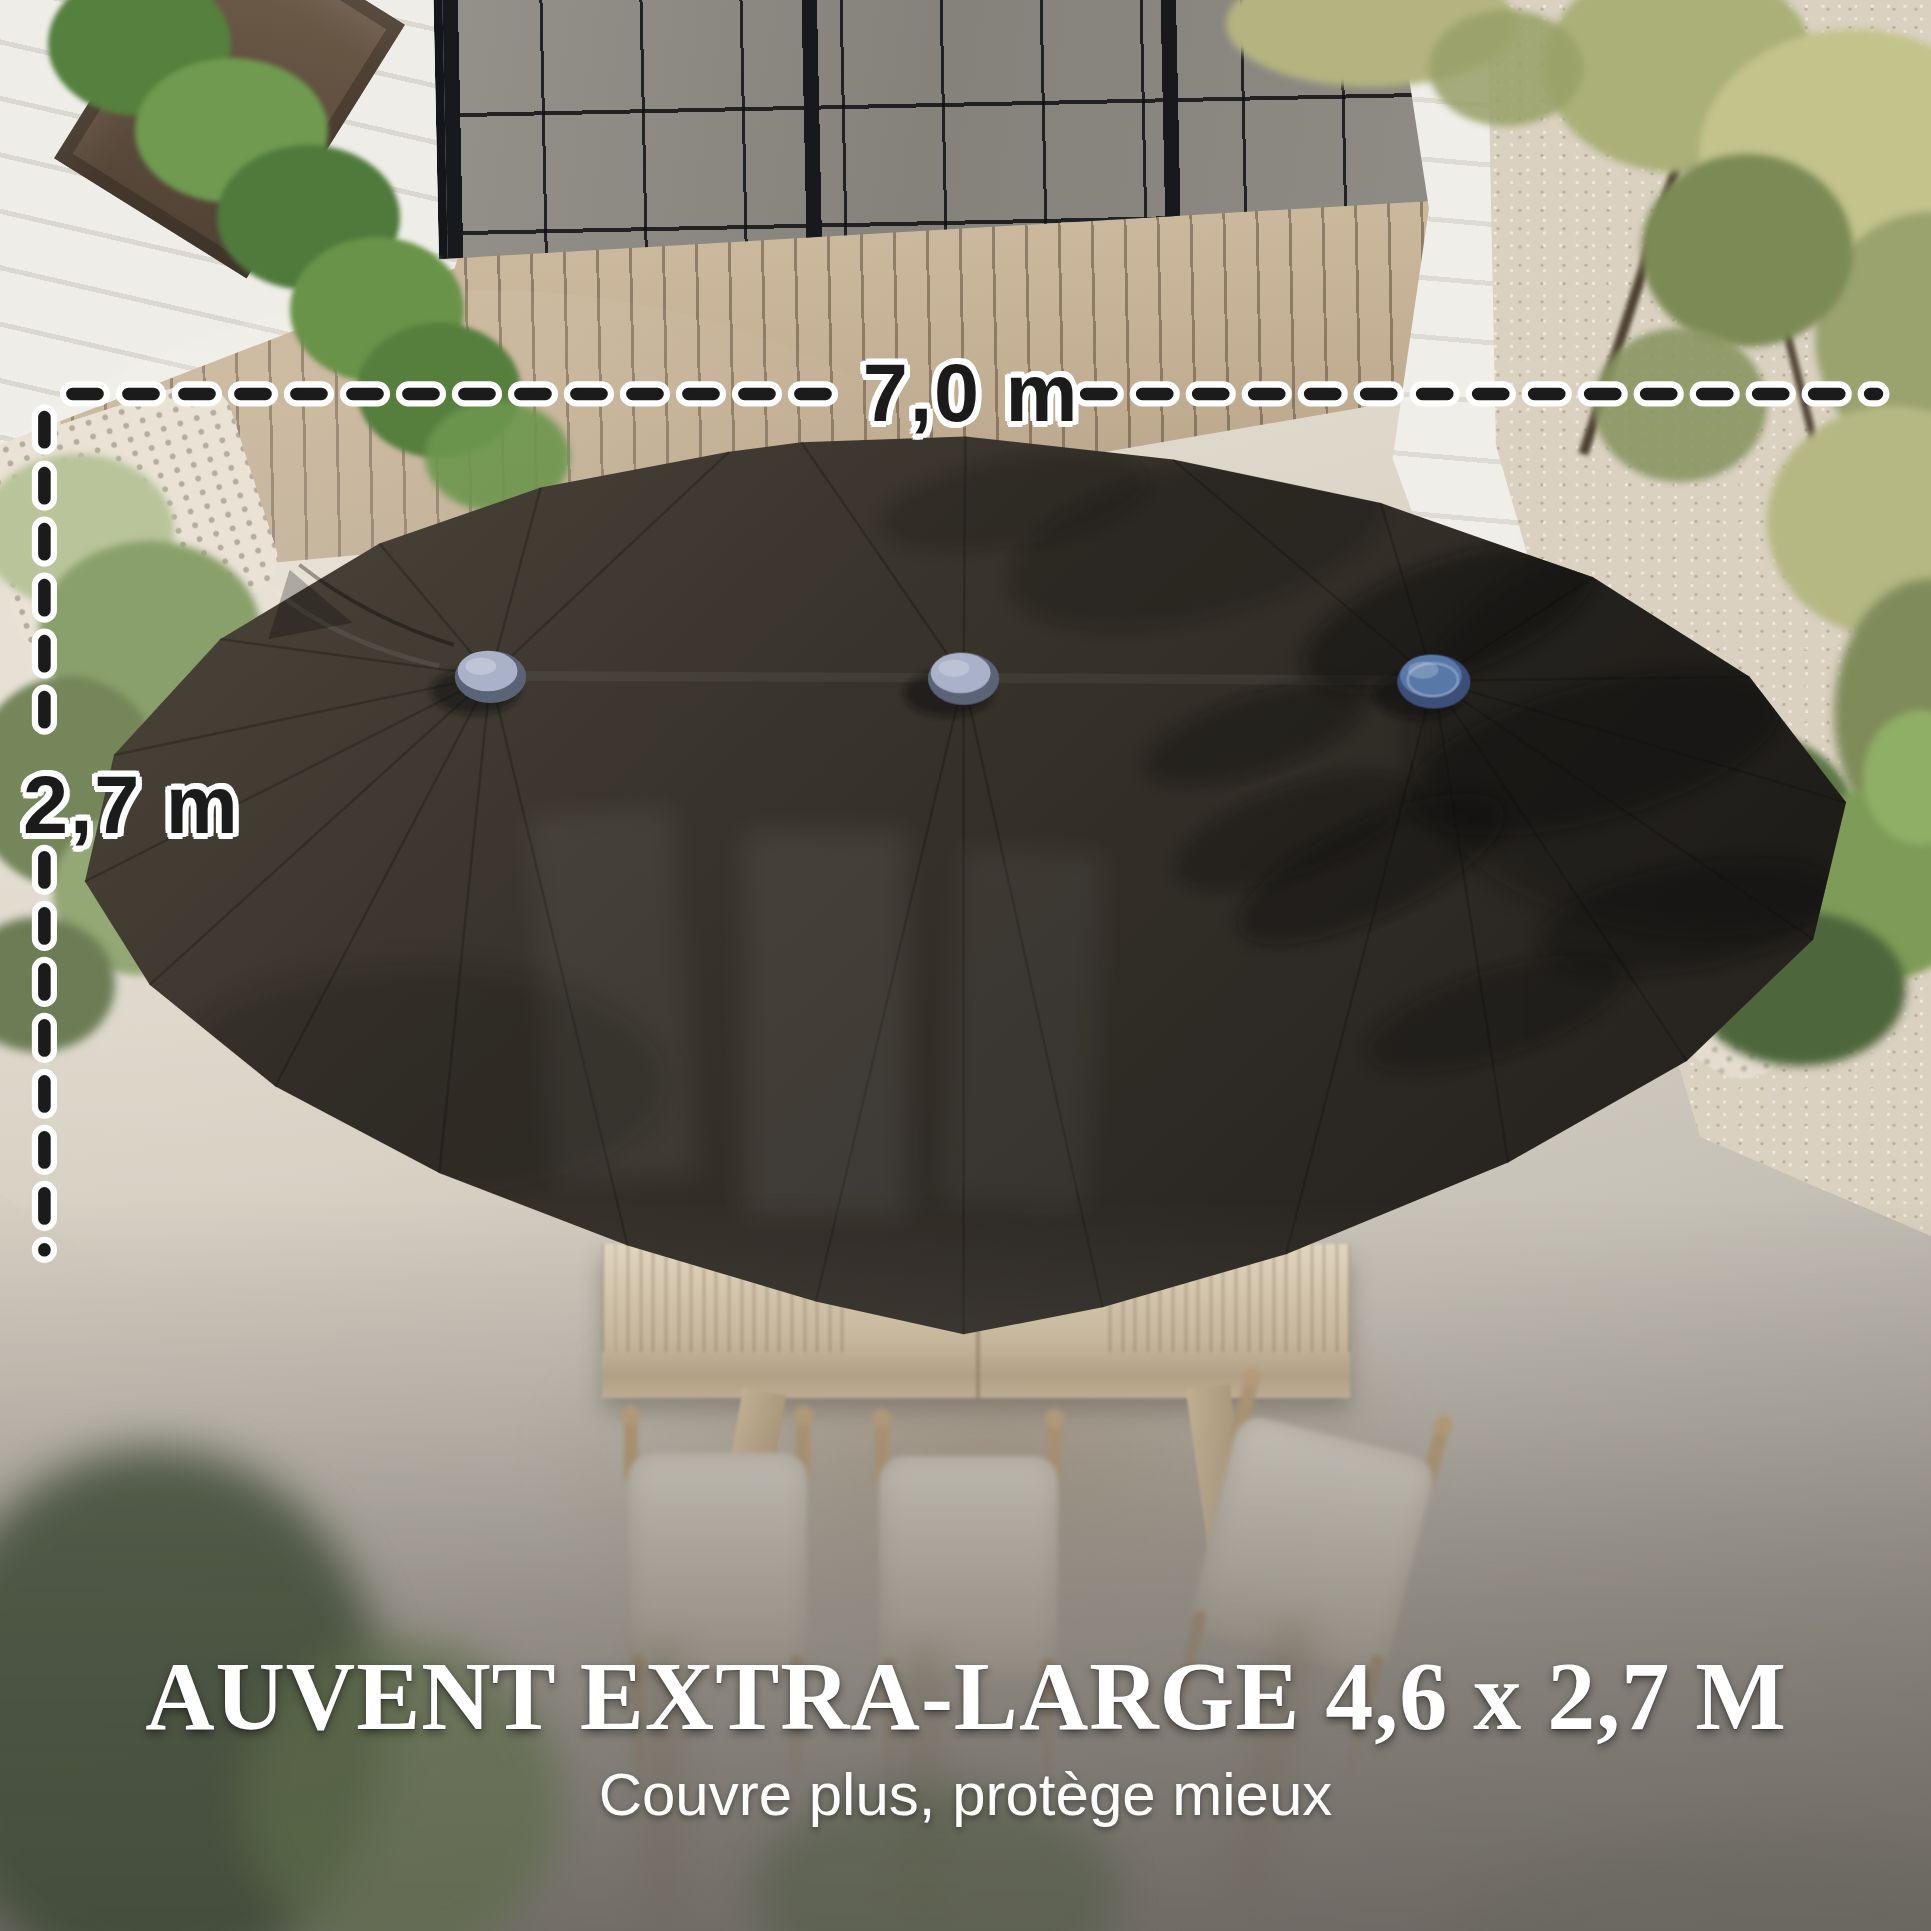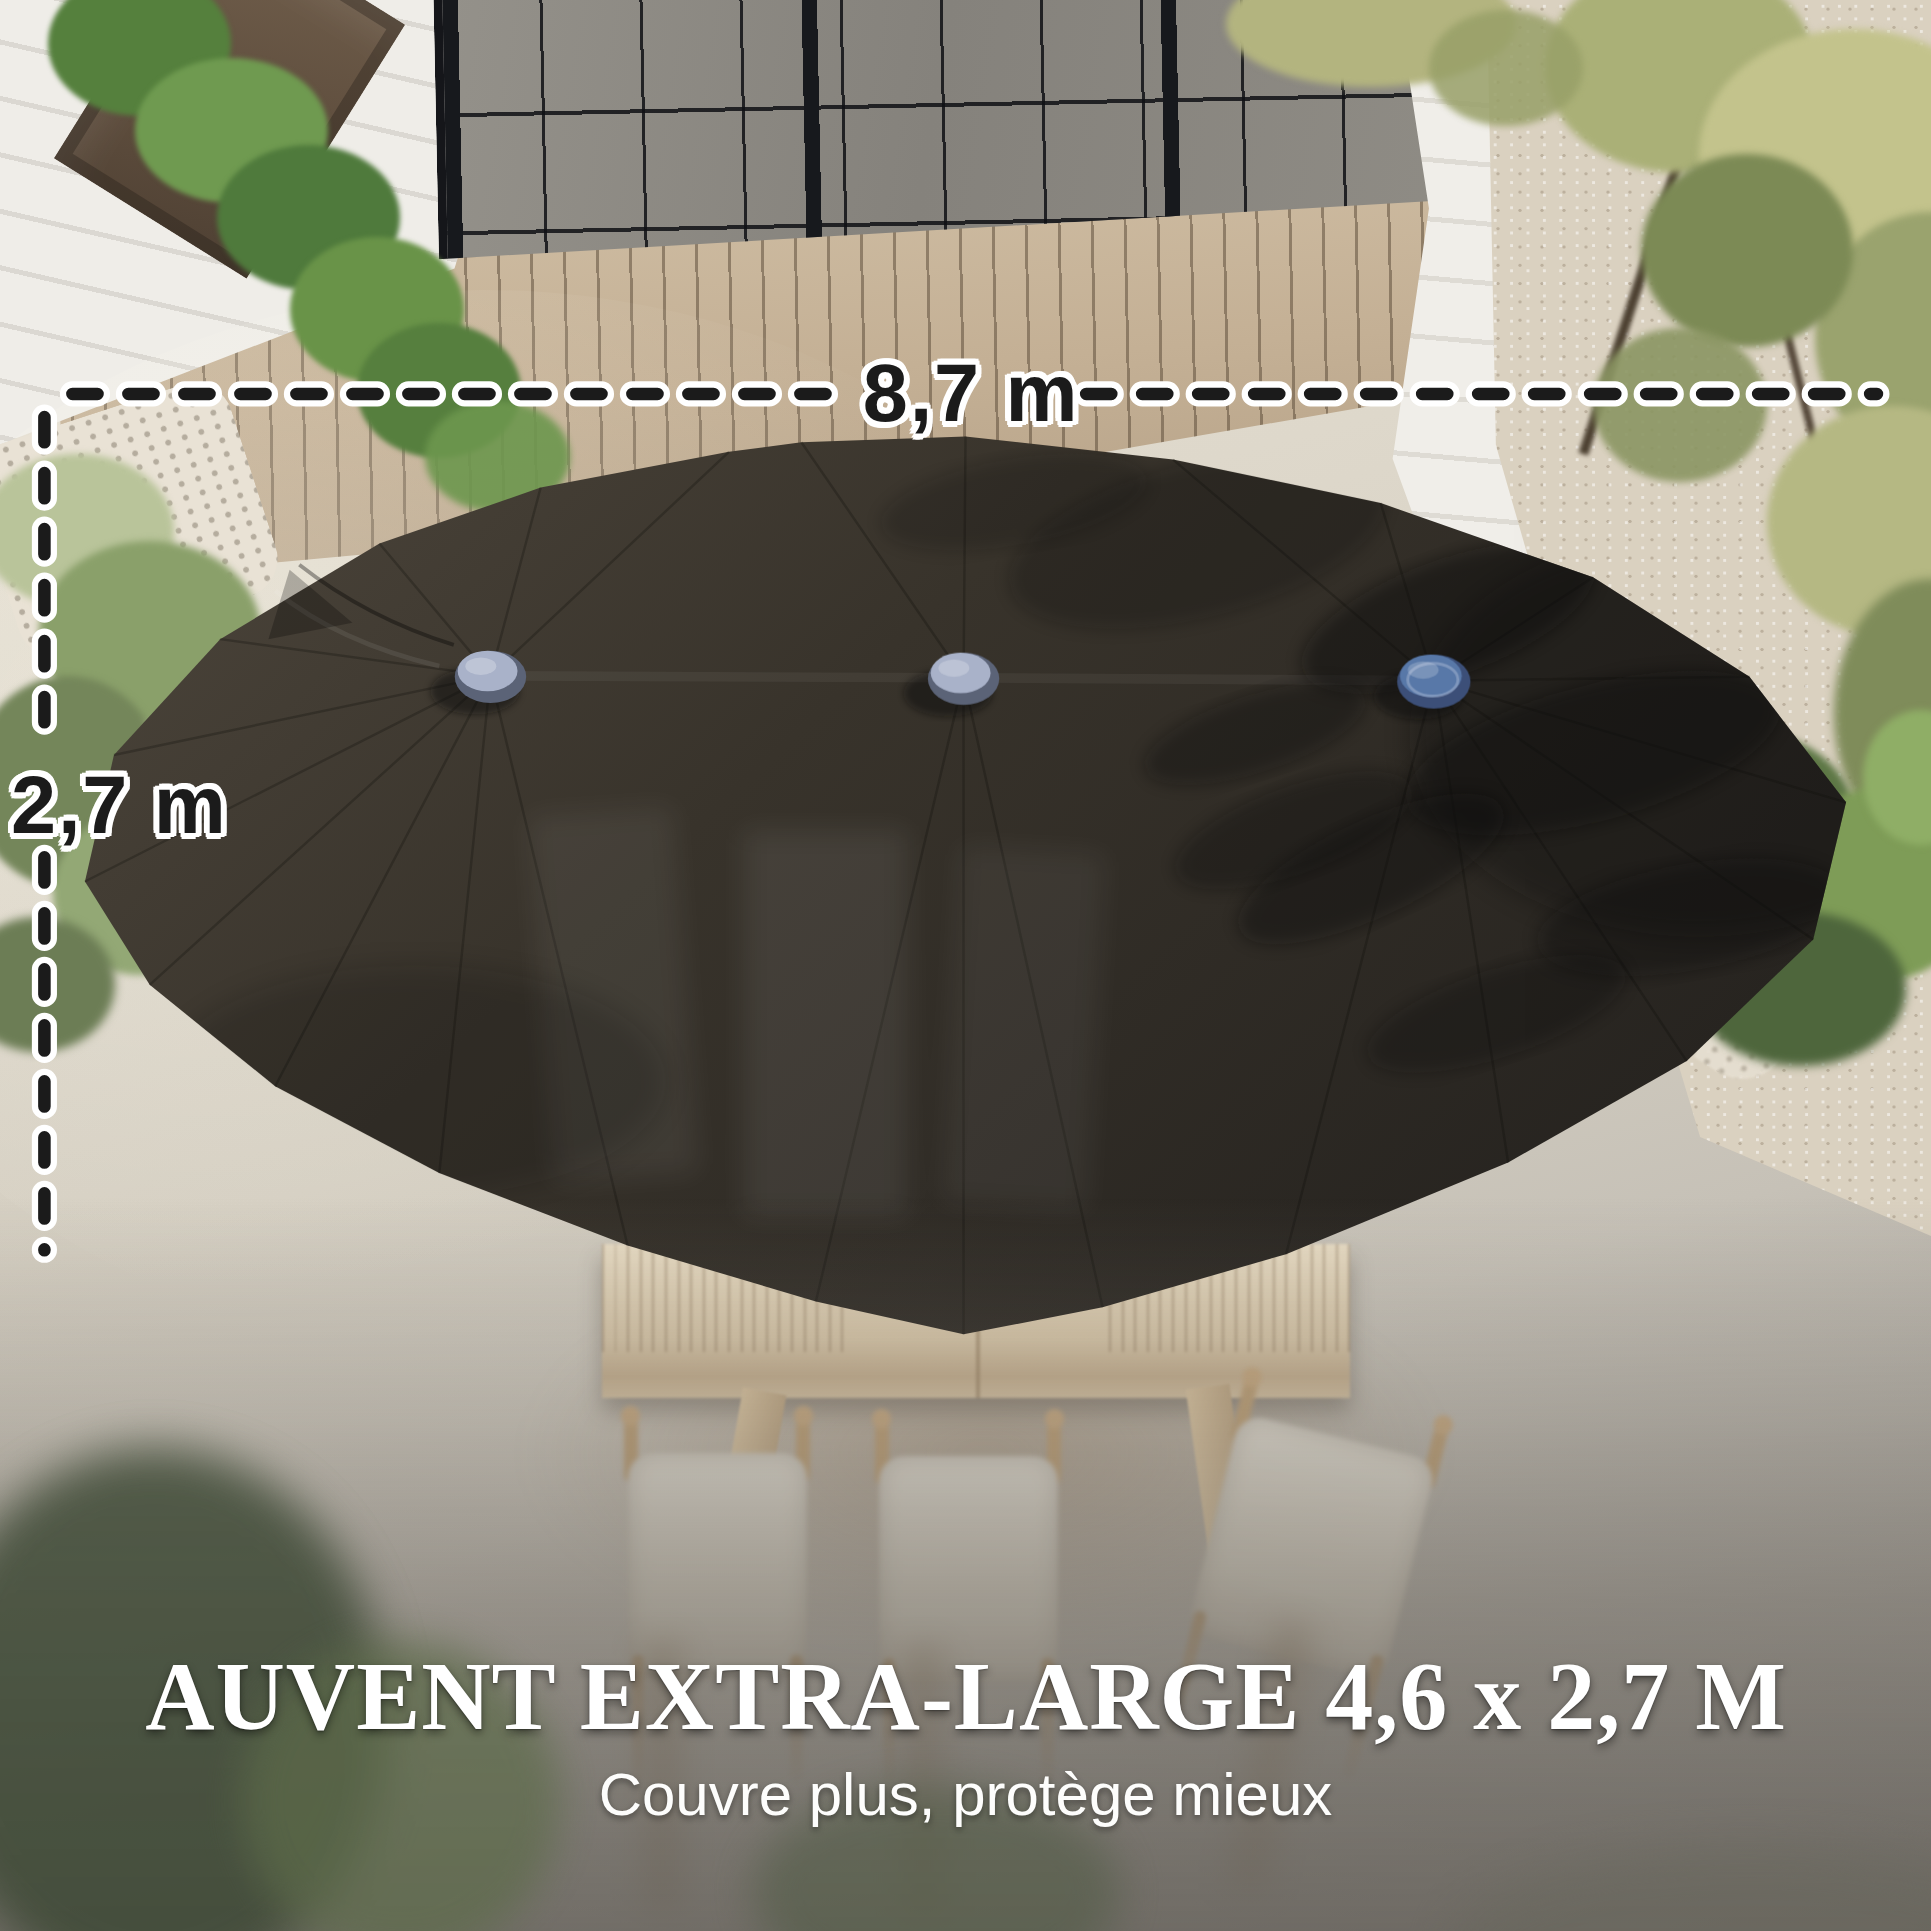--- a/index.html
+++ b/index.html
@@ -97,21 +97,21 @@
   
   .dim-label{
     position:absolute;font-weight:800;font-size:81px;line-height:1;letter-spacing:1.9px;color:#1b1b1b;
     font-family:"Liberation Sans",sans-serif;
     text-shadow:
       -5.8px 0 0 #fff,5.8px 0 0 #fff,0 -5.8px 0 #fff,0 5.8px 0 #fff,
       -3.9px -3.9px 0 #fff,3.9px -3.9px 0 #fff,-3.9px 3.9px 0 #fff,3.9px 3.9px 0 #fff,
       -5.8px -2.9px 0 #fff,5.8px 2.9px 0 #fff,-2.9px 5.8px 0 #fff,2.9px -5.8px 0 #fff;
   }
   #dim-width{left:971px;top:353px;transform:translateX(-50%);}
-  #dim-depth{left:11px;top:765px;}
+  #dim-depth{left:23px;top:765px;}
   #caption-title{
     position:absolute;left:50%;top:1647px;transform:translateX(-50%) scaleX(.98);white-space:nowrap;
     font-family:"Liberation Serif",serif;font-weight:700;font-size:98px;line-height:1;color:#ffffff;
     letter-spacing:1px;text-shadow:0 3.9px 8.7px rgba(0,0,0,.45),0 1px 1.9px rgba(0,0,0,.35);
   }
   #caption-subtitle{
     position:absolute;left:50%;top:1765px;transform:translateX(-50%);white-space:nowrap;
     font-family:"Liberation Sans",sans-serif;font-weight:400;font-size:60px;line-height:1;color:#fdfdfc;
     text-shadow:0 2.9px 6.8px rgba(0,0,0,.4);
   }
@@ -302,20 +302,20 @@
       <line x1="1125" y1="408" x2="1944" y2="408" stroke-width="13" stroke-dasharray="26 32" stroke="#1b1b1b"></line>
     </g>
     <g stroke-linecap="round" fill="none">
       <line x1="46" y1="432" x2="46" y2="768" stroke-width="26" stroke-dasharray="26 32" stroke="#ffffff"></line>
       <line x1="46" y1="888" x2="46" y2="1295" stroke-width="26" stroke-dasharray="26 32" stroke="#ffffff"></line>
       <line x1="46" y1="432" x2="46" y2="768" stroke-width="13" stroke-dasharray="26 32" stroke="#1b1b1b"></line>
       <line x1="46" y1="888" x2="46" y2="1295" stroke-width="13" stroke-dasharray="26 32" stroke="#1b1b1b"></line>
     </g>
   </svg>
 
-  <div id="dim-width" class="dim-label">8,7 m</div>
+  <div id="dim-width" class="dim-label">7,0 m</div>
   <div id="dim-depth" class="dim-label">2,7 m</div>
 
   <div id="caption-title">AUVENT EXTRA-LARGE 4,6 x 2,7 M</div>
   <div id="caption-subtitle">Couvre plus, protège mieux</div>
 
 </div>
 
 
 </body></html>

